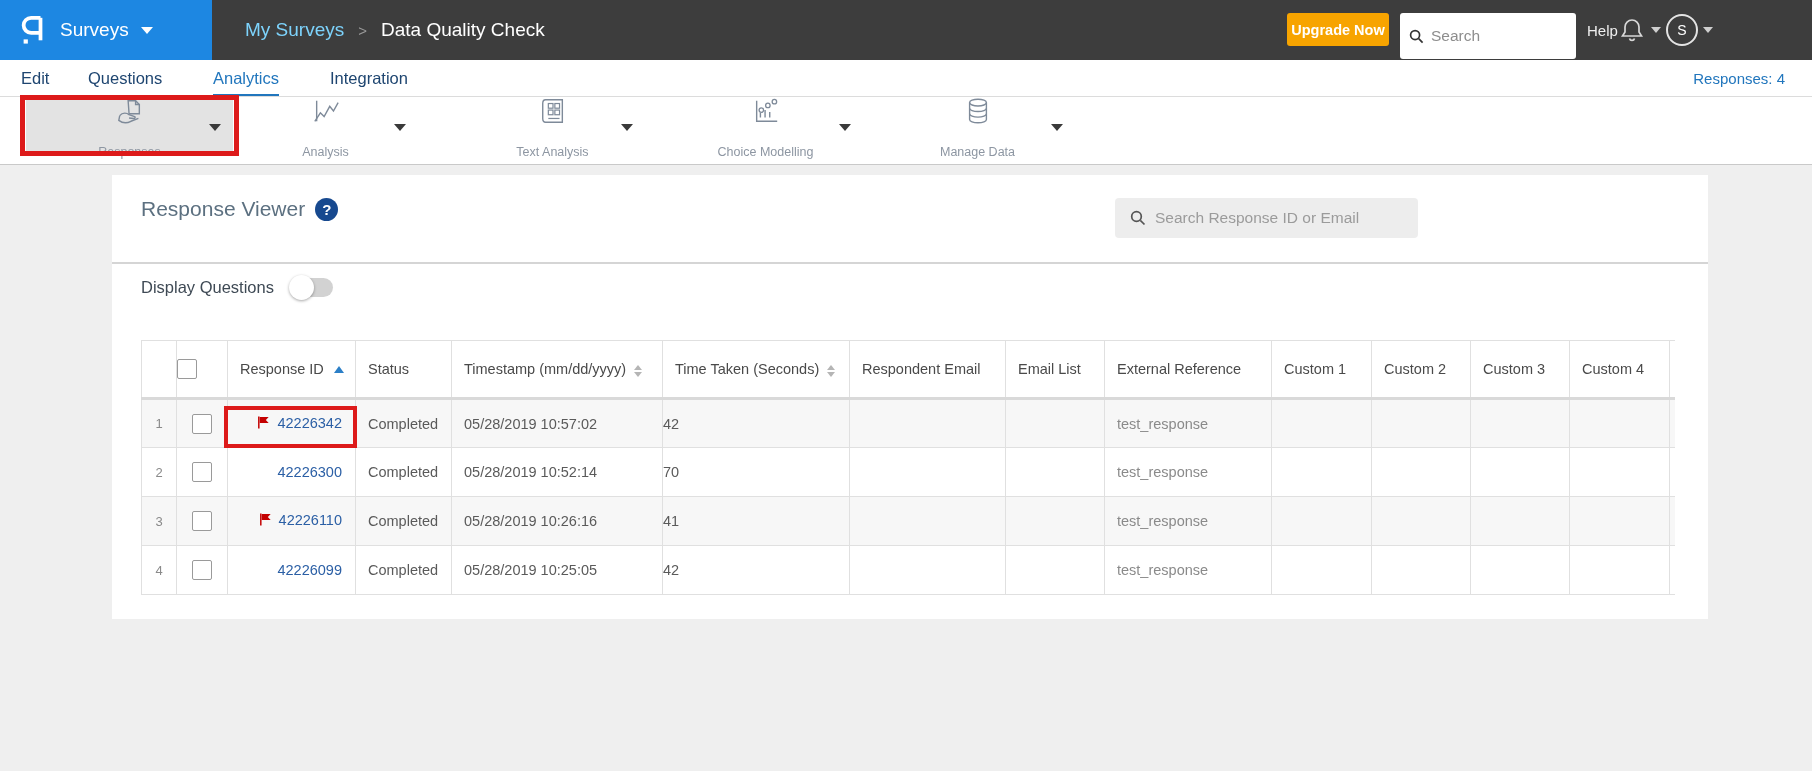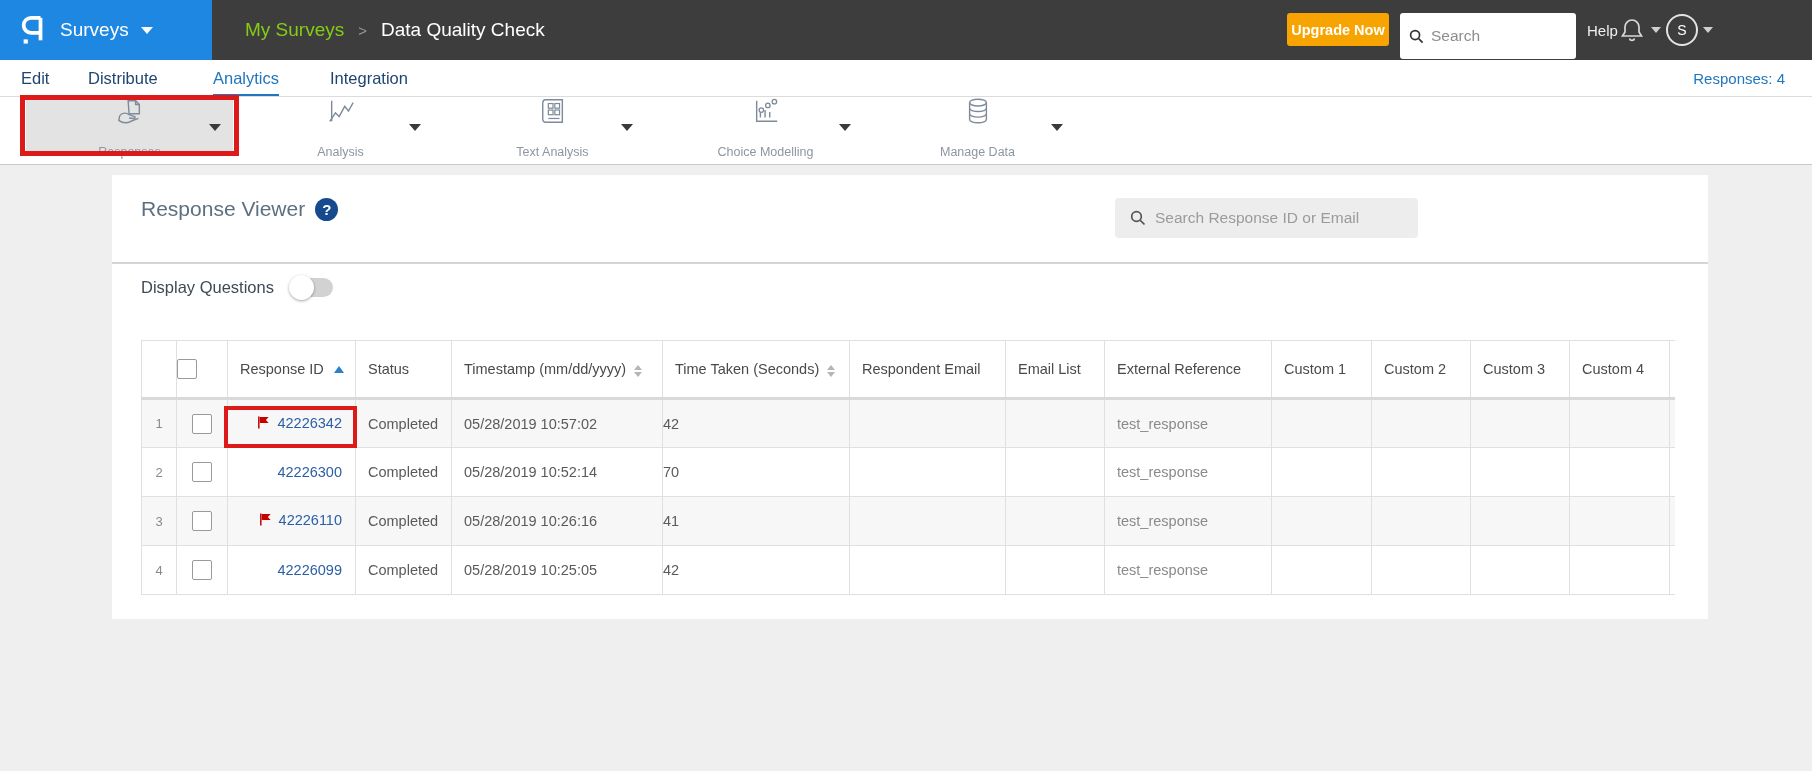--- a/index.html
+++ b/index.html
@@ -7,21 +7,21 @@
   body { font-family:"Liberation Sans", sans-serif; }
   #root { position:relative; width:1812px; height:771px; overflow:hidden; background:#efefef; }
 
   
   .topbar { position:absolute; left:0; top:0; width:1812px; height:60px; background:#3d3d3d; }
   .logo-block { position:absolute; left:0; top:0; width:212px; height:60px; background:#1d87e2; display:flex; align-items:center; }
   .logo-mark { margin-left:18px; width:30px; height:34px; }
   .product-name { margin-left:12px; color:#fff; font-size:19px; }
   .logo-caret { margin-left:12px; width:0; height:0; border-left:6px solid transparent; border-right:6px solid transparent; border-top:7px solid #fff; }
   .breadcrumb { position:absolute; left:245px; top:0; height:60px; display:flex; align-items:center; gap:14px; }
-  .crumb-parent { color:#84cc16; font-size:19px; }
+  .crumb-parent { color:#7dd3fc; font-size:19px; }
   .crumb-sep { color:#9a9a9a; font-size:15px; }
   .crumb-current { color:#ffffff; font-size:19px; }
   .upgrade-btn { position:absolute; left:1287px; top:13px; width:102px; height:33px; background:#f7a400; border:none; border-radius:3px; color:#fff; font-size:14.5px; font-weight:bold; font-family:"Liberation Sans",sans-serif; cursor:pointer; }
   .top-search { position:absolute; left:1400px; top:13px; width:176px; height:46px; background:#fff; border-radius:3px; display:flex; align-items:center; }
   .top-search svg { margin-left:9px; }
   .top-search input { border:none; outline:none; background:transparent; margin-left:7px; width:140px; font-size:15.5px; color:#333; font-family:"Liberation Sans",sans-serif; }
   .top-search input::placeholder { color:#8d8d8d; }
   .help-link { position:absolute; left:1587px; top:0; height:60px; display:flex; align-items:center; color:#efefef; font-size:15px; cursor:pointer; }
   .bell-wrap { position:absolute; left:1620px; top:0; height:60px; display:flex; align-items:center; gap:7px; cursor:pointer; }
   .small-caret { width:0; height:0; border-left:5px solid transparent; border-right:5px solid transparent; border-top:6px solid #cfcfcf; }
@@ -126,21 +126,21 @@
       <span class="small-caret"></span>
     </div>
     <div class="avatar-wrap">
       <span class="avatar-circle">S</span>
       <span class="small-caret"></span>
     </div>
   </div>
 
   <div class="subnav">
     <span class="subnav-item" style="left:21px">Edit</span>
-    <span class="subnav-item" style="left:88px">Distribute</span>
+    <span class="subnav-item" style="left:88px">Questions</span>
     <span class="subnav-item active" style="left:213px">Analytics</span>
     <span class="subnav-item" style="left:330px">Integration</span>
     <span class="responses-count">Responses: 4</span>
   </div>
 
   <div class="toolbar">
 
     <div class="tool-group active-tool" style="left:26px; width:207px;">
       <div class="stack">
         <span class="tool-icon">
@@ -149,21 +149,21 @@
             <path d="M22 4 v4 h4" stroke="#7e8a99" stroke-width="1.5" fill="none"></path>
             <path d="M5 20 c3-4 8-3 10-1 l6 2 c1 .5 .5 2-1 2 l-5-.5" stroke="#7e8a99" stroke-width="1.5" fill="none"></path>
             <path d="M5 20 l-1 5 c4 3 9 3 13 1 l8-3" stroke="#7e8a99" stroke-width="1.5" fill="none"></path>
           </svg>
         </span>
         <span class="tool-label">Responses</span>
       </div>
       <span class="tool-caret"></span>
     </div>
 
-    <div class="tool-group" style="left:248px; width:185px;">
+    <div class="tool-group" style="left:233px; width:185px;">
       <div class="stack">
         <span class="tool-icon">
           <svg width="30" height="28" viewBox="0 0 32 30">
             <path d="M6 4 v22" stroke="#7e8a99" stroke-width="1.5" fill="none"></path>
             <path d="M4 26 l6-9 4 4 6-11 4 5 5-9" stroke="#7e8a99" stroke-width="1.5" fill="none"></path>
           </svg>
         </span>
         <span class="tool-label">Analysis</span>
       </div>
       <span class="tool-caret"></span>

